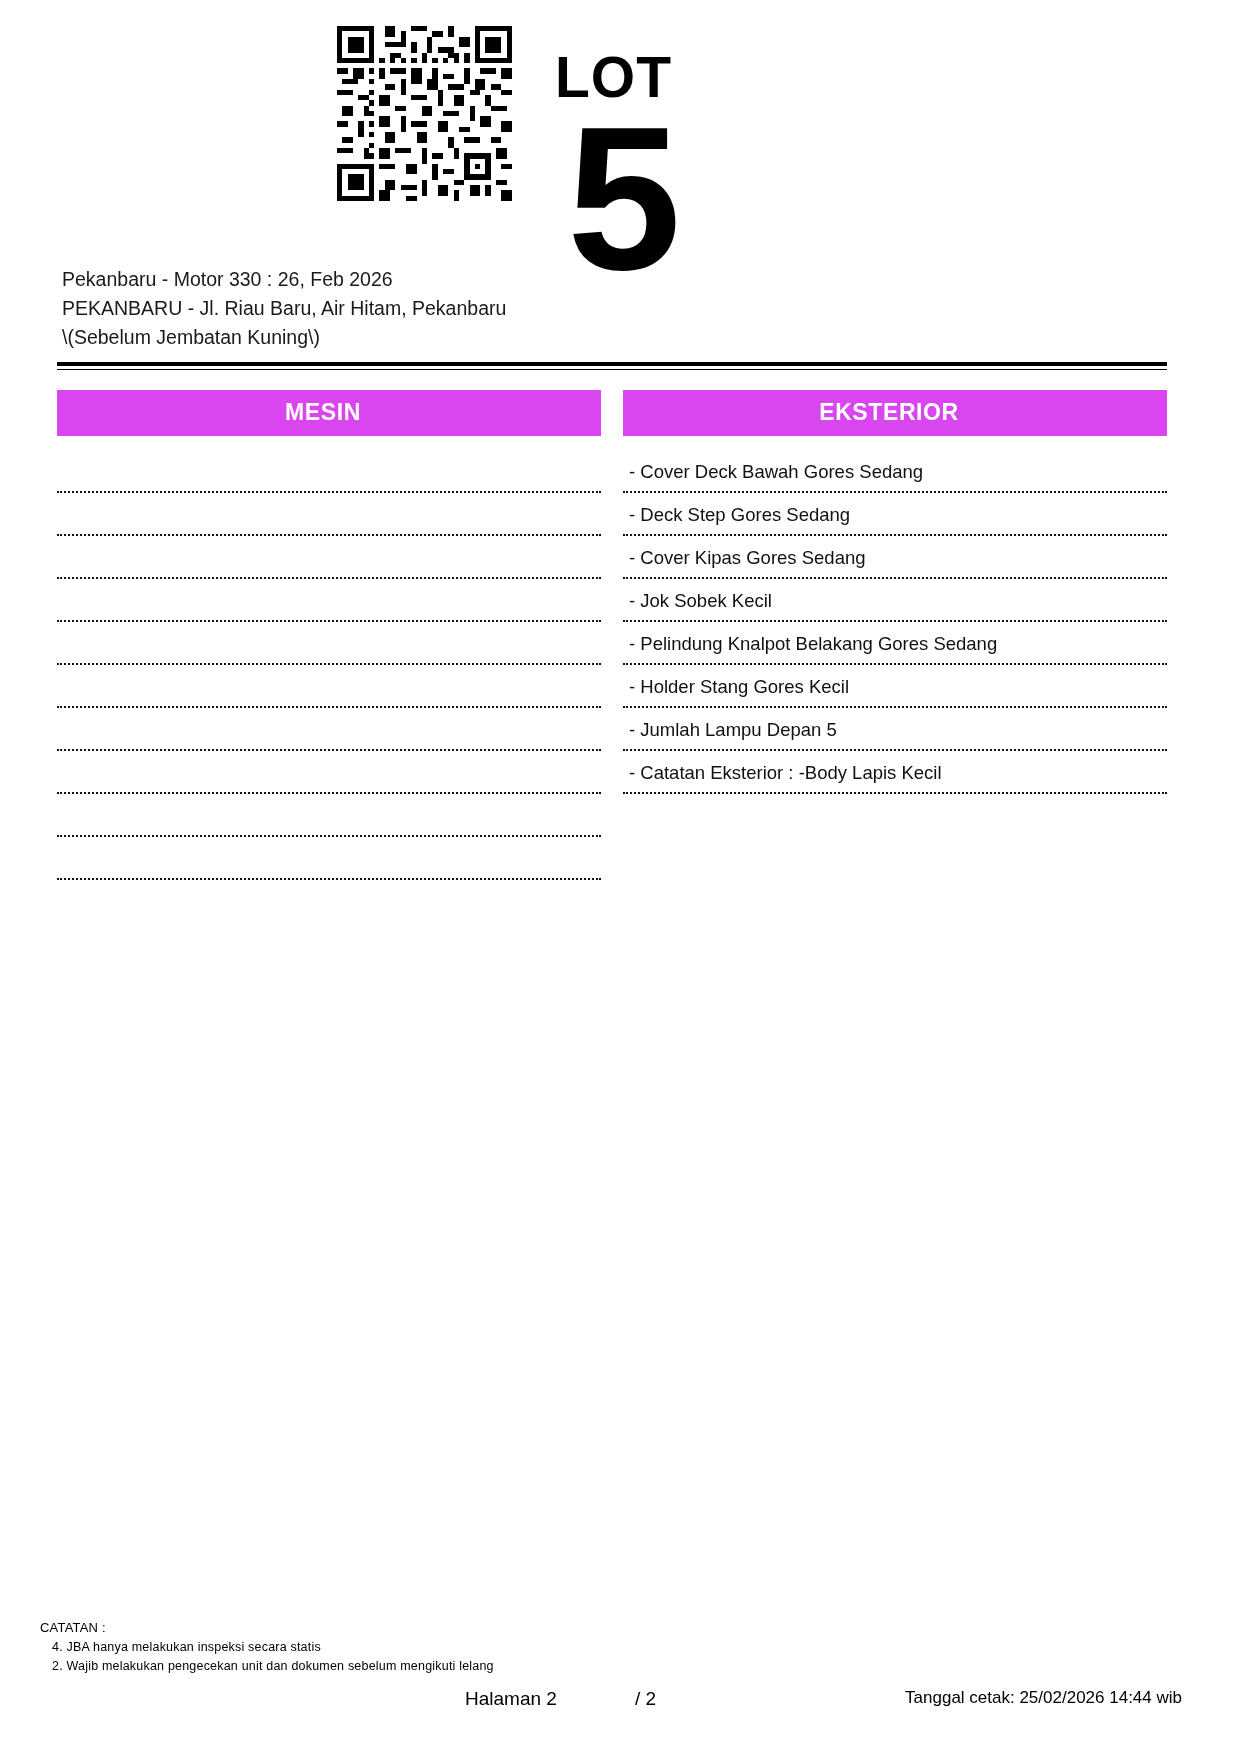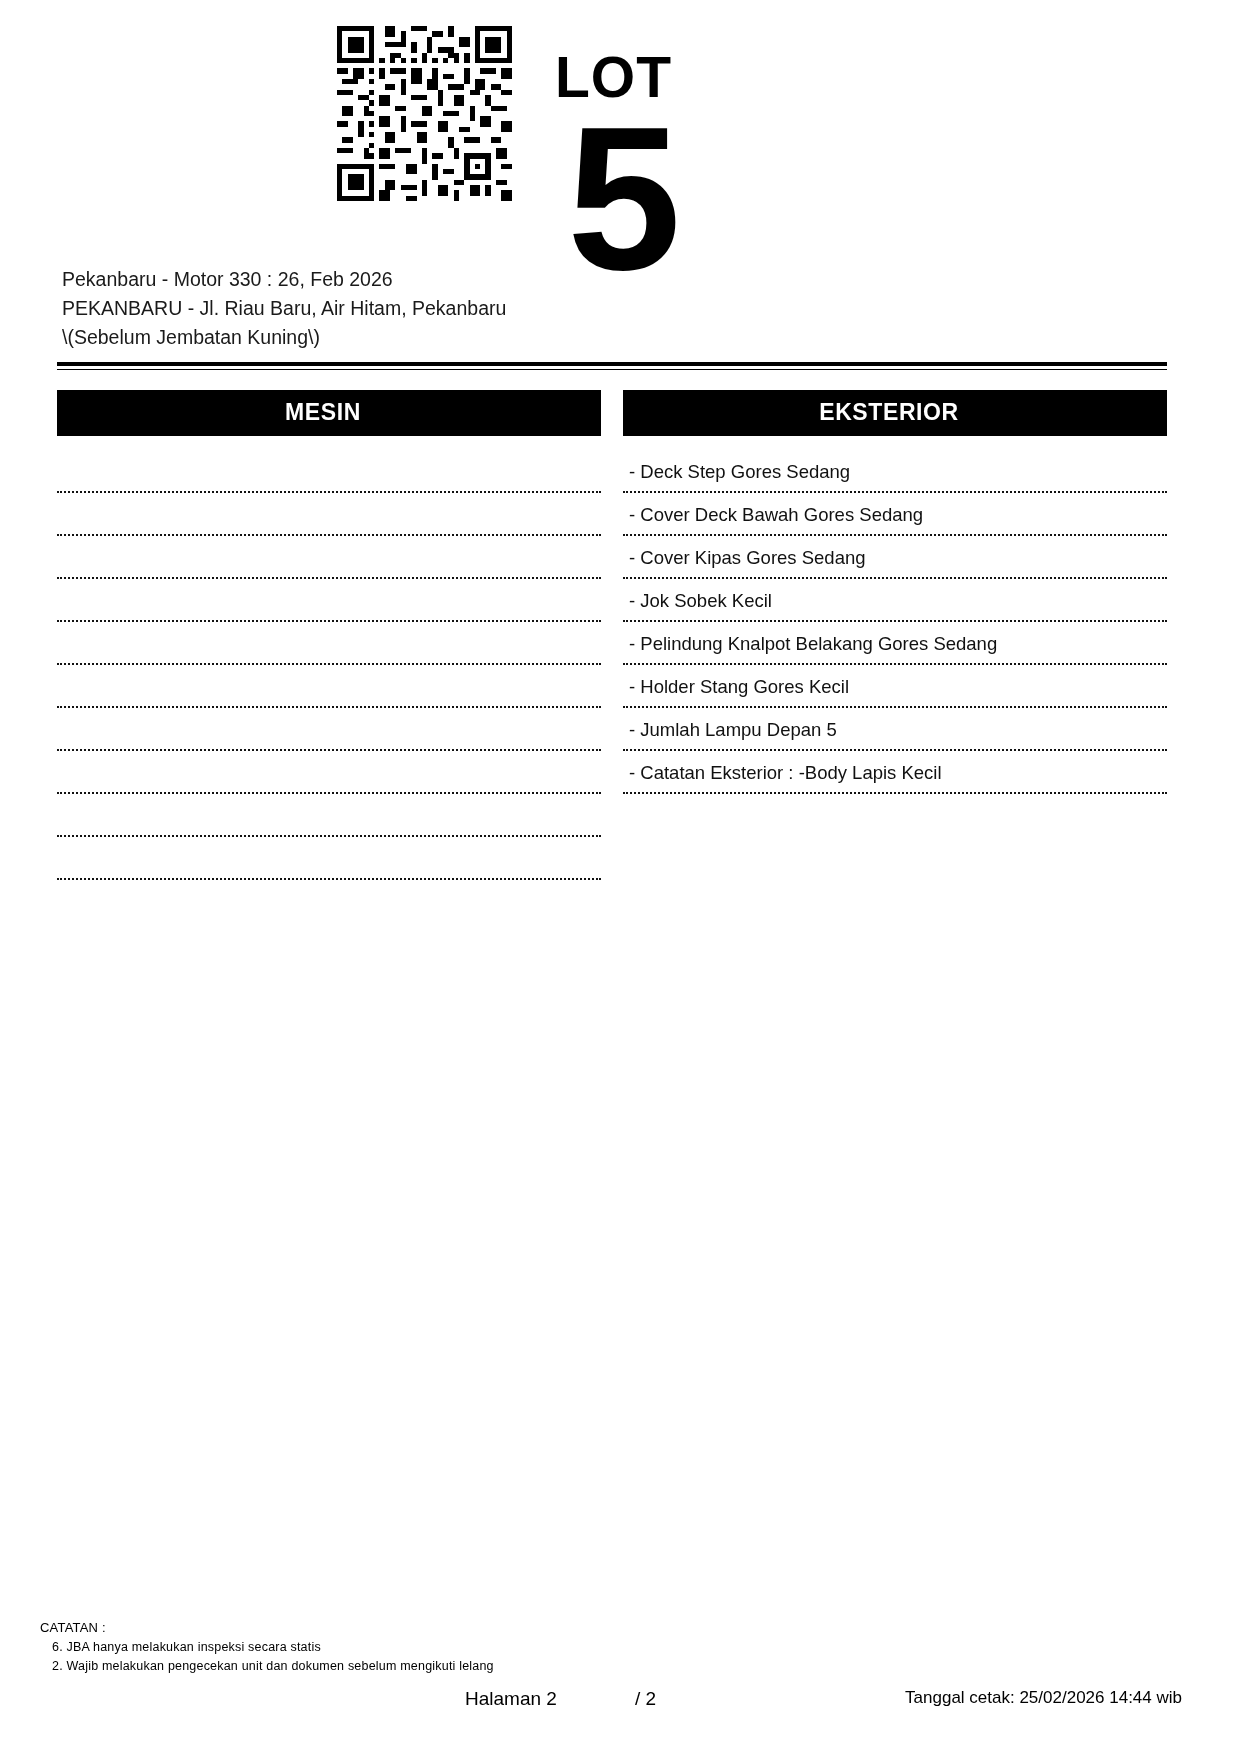--- a/index.html
+++ b/index.html
@@ -99,21 +99,21 @@
   }
   .col {
     position: absolute;
     top: 0;
     width: 544px;
   }
   .col-left { left: 0; }
   .col-right { left: 566px; }
 
   .col-head {
-    background: #000000;
+    background: #d946ef;
     color: #fff;
     text-align: center;
     font-size: 23px;
     font-weight: bold;
     letter-spacing: 0.6px;
     padding: 10px 12px 12px 0;
     line-height: 24px;
   }
 
   .rows {
@@ -379,24 +379,24 @@
             <span class="row-text"></span>
           </div>
       </div>
     </div>
 
     <div class="col col-right">
       <div class="col-head">EKSTERIOR</div>
       <div class="rows">
         <div class="spacer-first"></div>
         <div class="row">
+            <span class="row-text">- Cover Deck Bawah Gores Sedang</span>
+          </div>
+        <div class="row">
             <span class="row-text">- Deck Step Gores Sedang</span>
-          </div>
-        <div class="row">
-            <span class="row-text">- Cover Deck Bawah Gores Sedang</span>
           </div>
         <div class="row">
             <span class="row-text">- Cover Kipas Gores Sedang</span>
           </div>
         <div class="row">
             <span class="row-text">- Jok Sobek Kecil</span>
           </div>
         <div class="row">
             <span class="row-text">- Pelindung Knalpot Belakang Gores Sedang</span>
           </div>
@@ -409,20 +409,20 @@
         <div class="row">
             <span class="row-text">- Catatan Eksterior :  -Body Lapis Kecil</span>
           </div>
       </div>
     </div>
 
   </div>
 
   <div class="footer">
     <div class="notes-title">CATATAN :</div>
-    <div class="note-1">6. JBA hanya melakukan inspeksi secara statis</div>
+    <div class="note-1">4. JBA hanya melakukan inspeksi secara statis</div>
     <div class="note-2">2. Wajib melakukan pengecekan unit dan dokumen sebelum mengikuti lelang</div>
     <div class="page-num">Halaman 2</div>
     <div class="page-total">/ 2</div>
     <div class="print-date">Tanggal cetak: 25/02/2026 14:44 wib</div>
   </div>
 
 </div>
 
 </body></html>

